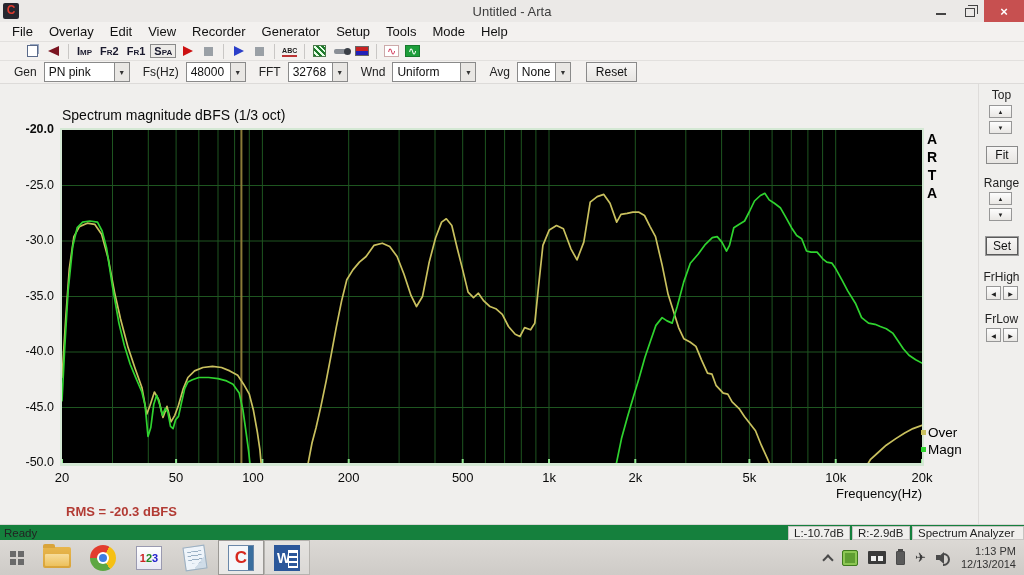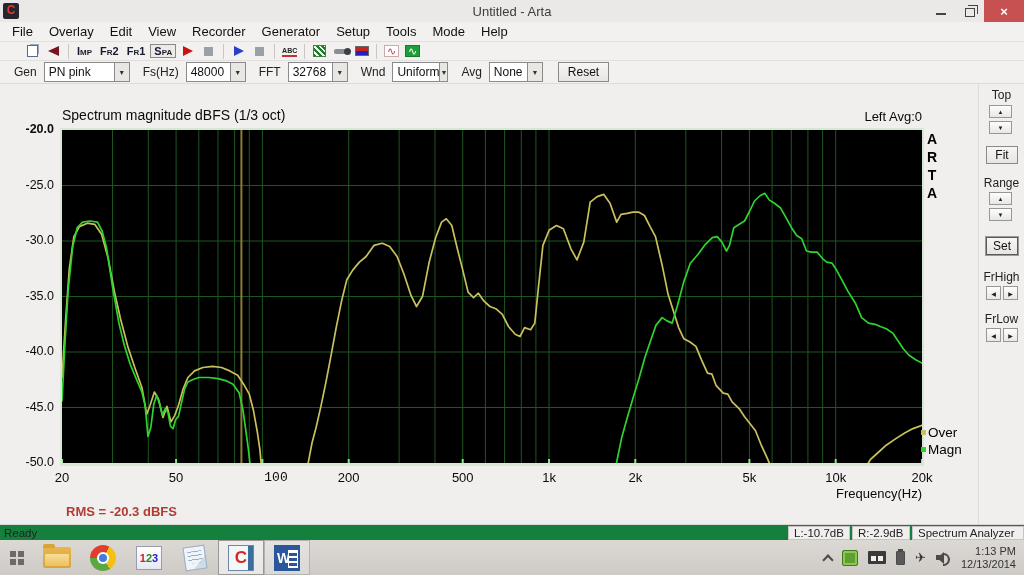--- a/index.html
+++ b/index.html
@@ -38,21 +38,21 @@
   .g-bars{width:14px;height:10px;border:1px solid #666;background:linear-gradient(#c82222 0 50%,#2222b8 50% 100%)}
   .g-wave{font-style:normal;font-size:11px;line-height:11px;width:15px;height:12px;text-align:center;border:1px solid #caa;background:#fff}
   .g-wave-green{background:#1d9e3a;color:#fff;border-color:#187a2e}
 
   
   .settingsbar{height:24px;background:#f3f1ef;display:flex;align-items:center;padding-left:8px;gap:7px;border-top:1px solid #e2e0de;border-bottom:1px solid #dddbd9}
   .set-label{font-size:12px;color:#222;margin-left:6px}
   .combo-box{display:inline-flex;align-items:center;height:20px;background:#fff;border:1px solid #8a8a8a;padding-left:4px;font-size:12px;color:#111}
   .combo-arrow{width:15px;height:18px;margin-left:auto;background:#e9e7e4;border-left:1px solid #8a8a8a;display:flex;align-items:center;justify-content:center;font-size:7px;color:#333}
   .combo-gen .combo-box{width:86px}.combo-fshz .combo-box{width:60px}
-  .combo-fft .combo-box{width:60px}.combo-wnd .combo-box{width:56px}.combo-avg .combo-box{width:54px}
+  .combo-fft .combo-box{width:60px}.combo-wnd .combo-box{width:84px}.combo-avg .combo-box{width:54px}
   .btn{height:20px;padding:0 9px;background:linear-gradient(#f7f6f5,#e7e5e2);border:1px solid #8a8a8a;font-size:12px;color:#111;display:inline-flex;align-items:center;justify-content:center}
   .btn-reset{margin-left:8px}
 
   
   .workspace{position:relative;height:440px;background:#f0efed}
   .chart-title{position:absolute;left:62px;top:23px;font-size:14px;color:#0a0a0a}
   .chart-corner{position:absolute;left:62px;top:25px;width:860px;text-align:right;font-size:13px;color:#0a0a0a}
   .plot-frame{position:absolute;left:60px;top:44px;border:2px solid #d4e8d4;border-bottom-width:3px;background:#000}
   .ylab{position:absolute;left:0;width:54px;text-align:right;font-size:12.5px;color:#0a0a0a}
   .xlab{position:absolute;top:386px;width:60px;text-align:center;font-size:13px;color:#0a0a0a}
@@ -223,21 +223,20 @@
             <span class="combo-arrow">▼</span>
           </span></span><span class="set-label">Avg</span><span class="combo-avg" style="display: contents;"><span class="combo-box">
             <span>None</span>
             <span class="combo-arrow">▼</span>
           </span></span></span>
     <button class="btn btn-reset">Reset</button>
   </div>
 
   <div class="workspace">
     <div class="chart-title">Spectrum magnitude dBFS (1/3 oct)</div>
-    <div class="chart-corner">Left  Avg:0</div>
     <div class="plot-frame" id="plot-frame">
         <svg width="860" height="333" viewBox="0 0 860 333" style="display:block;background:#000000">
           <line x1="50.5" y1="0" x2="50.5" y2="333" stroke="#1e5520" stroke-width="1"></line>
           <line x1="86.3" y1="0" x2="86.3" y2="333" stroke="#1e5520" stroke-width="1"></line>
           <line x1="114.1" y1="0" x2="114.1" y2="333" stroke="#1e5520" stroke-width="1"></line>
           <line x1="136.8" y1="0" x2="136.8" y2="333" stroke="#1e5520" stroke-width="1"></line>
           <line x1="156.0" y1="0" x2="156.0" y2="333" stroke="#1e5520" stroke-width="1"></line>
           <line x1="172.6" y1="0" x2="172.6" y2="333" stroke="#1e5520" stroke-width="1"></line>
           <line x1="187.3" y1="0" x2="187.3" y2="333" stroke="#1e5520" stroke-width="1"></line>
           <line x1="200.4" y1="0" x2="200.4" y2="333" stroke="#1e5520" stroke-width="1"></line>
@@ -327,21 +326,21 @@
     </div>
   <div class="ylab" style="top: 38px; font-weight: bold;">-20.0</div>
       <div class="ylab" style="top: 93.5px;">-25.0</div>
       <div class="ylab" style="top: 149px;">-30.0</div>
       <div class="ylab" style="top: 204.5px;">-35.0</div>
       <div class="ylab" style="top: 260px;">-40.0</div>
       <div class="ylab" style="top: 315.5px;">-45.0</div>
       <div class="ylab" style="top: 371px;">-50.0</div>
       <div class="xlab" style="left: 32px;">20</div>
       <div class="xlab" style="left: 146.076px;">50</div>
-      <div class="xlab" style="left: 246px; font-family: Liberation Mono, monospace;">100</div>
+      <div class="xlab" style="left: 223px;">100</div>
       <div class="xlab" style="left: 318.667px;">200</div>
       <div class="xlab" style="left: 432.743px;">500</div>
       <div class="xlab" style="left: 519.038px;">1k</div>
       <div class="xlab" style="left: 605.333px;">2k</div>
       <div class="xlab" style="left: 719.409px;">5k</div>
       <div class="xlab" style="left: 805.705px;">10k</div>
       <div class="xlab" style="left: 892px;">20k</div>
     </div>
 
   <div class="statusbar">

